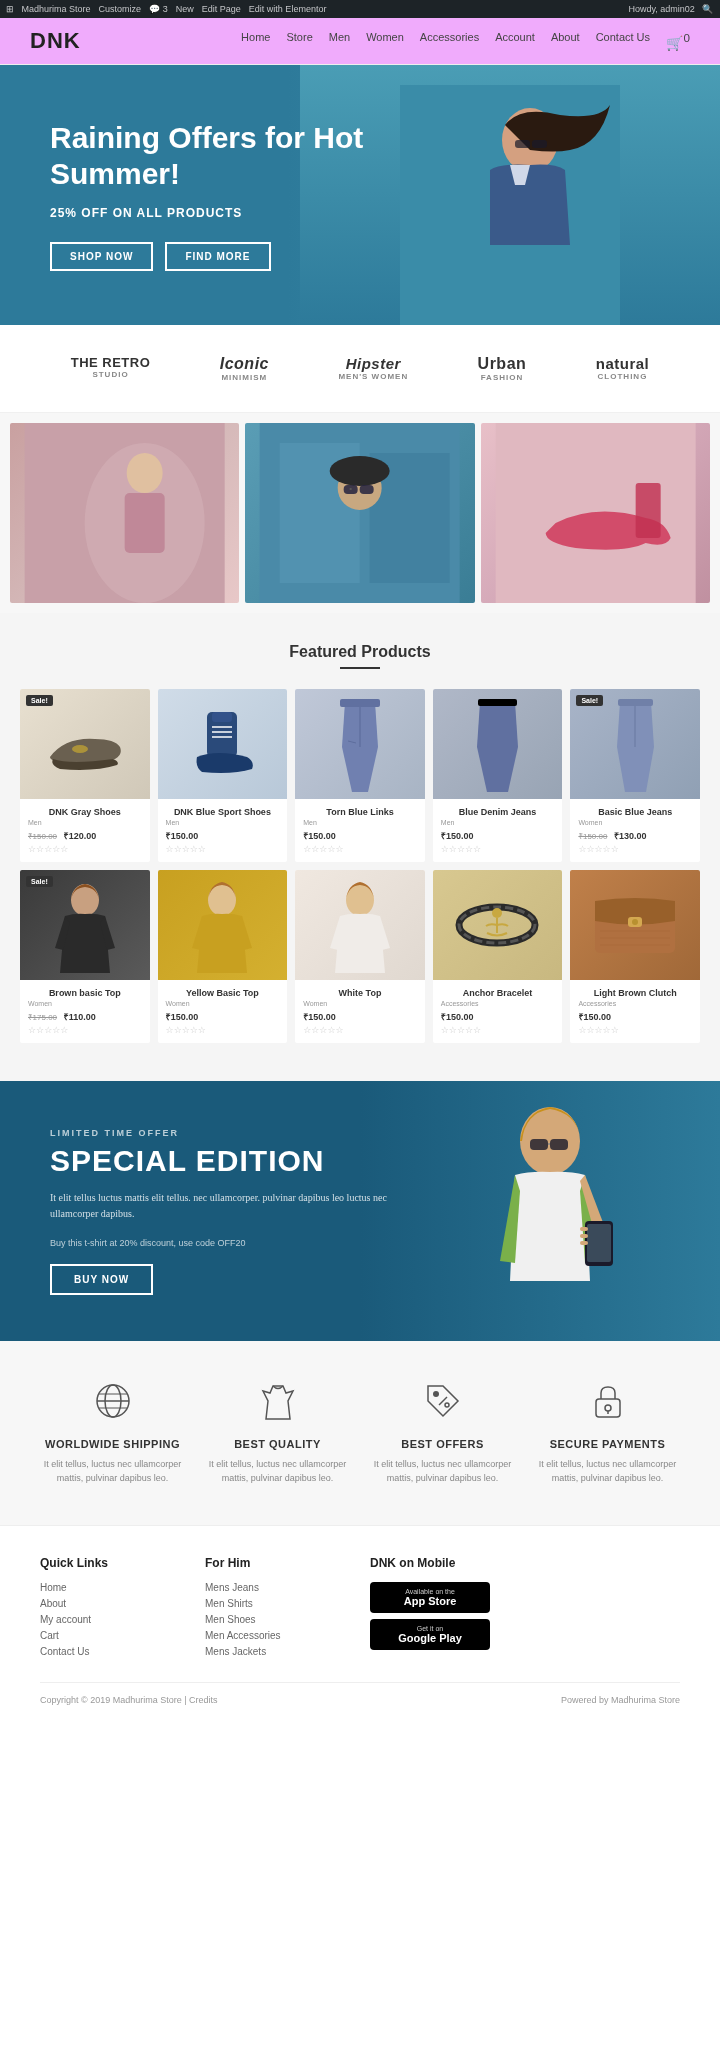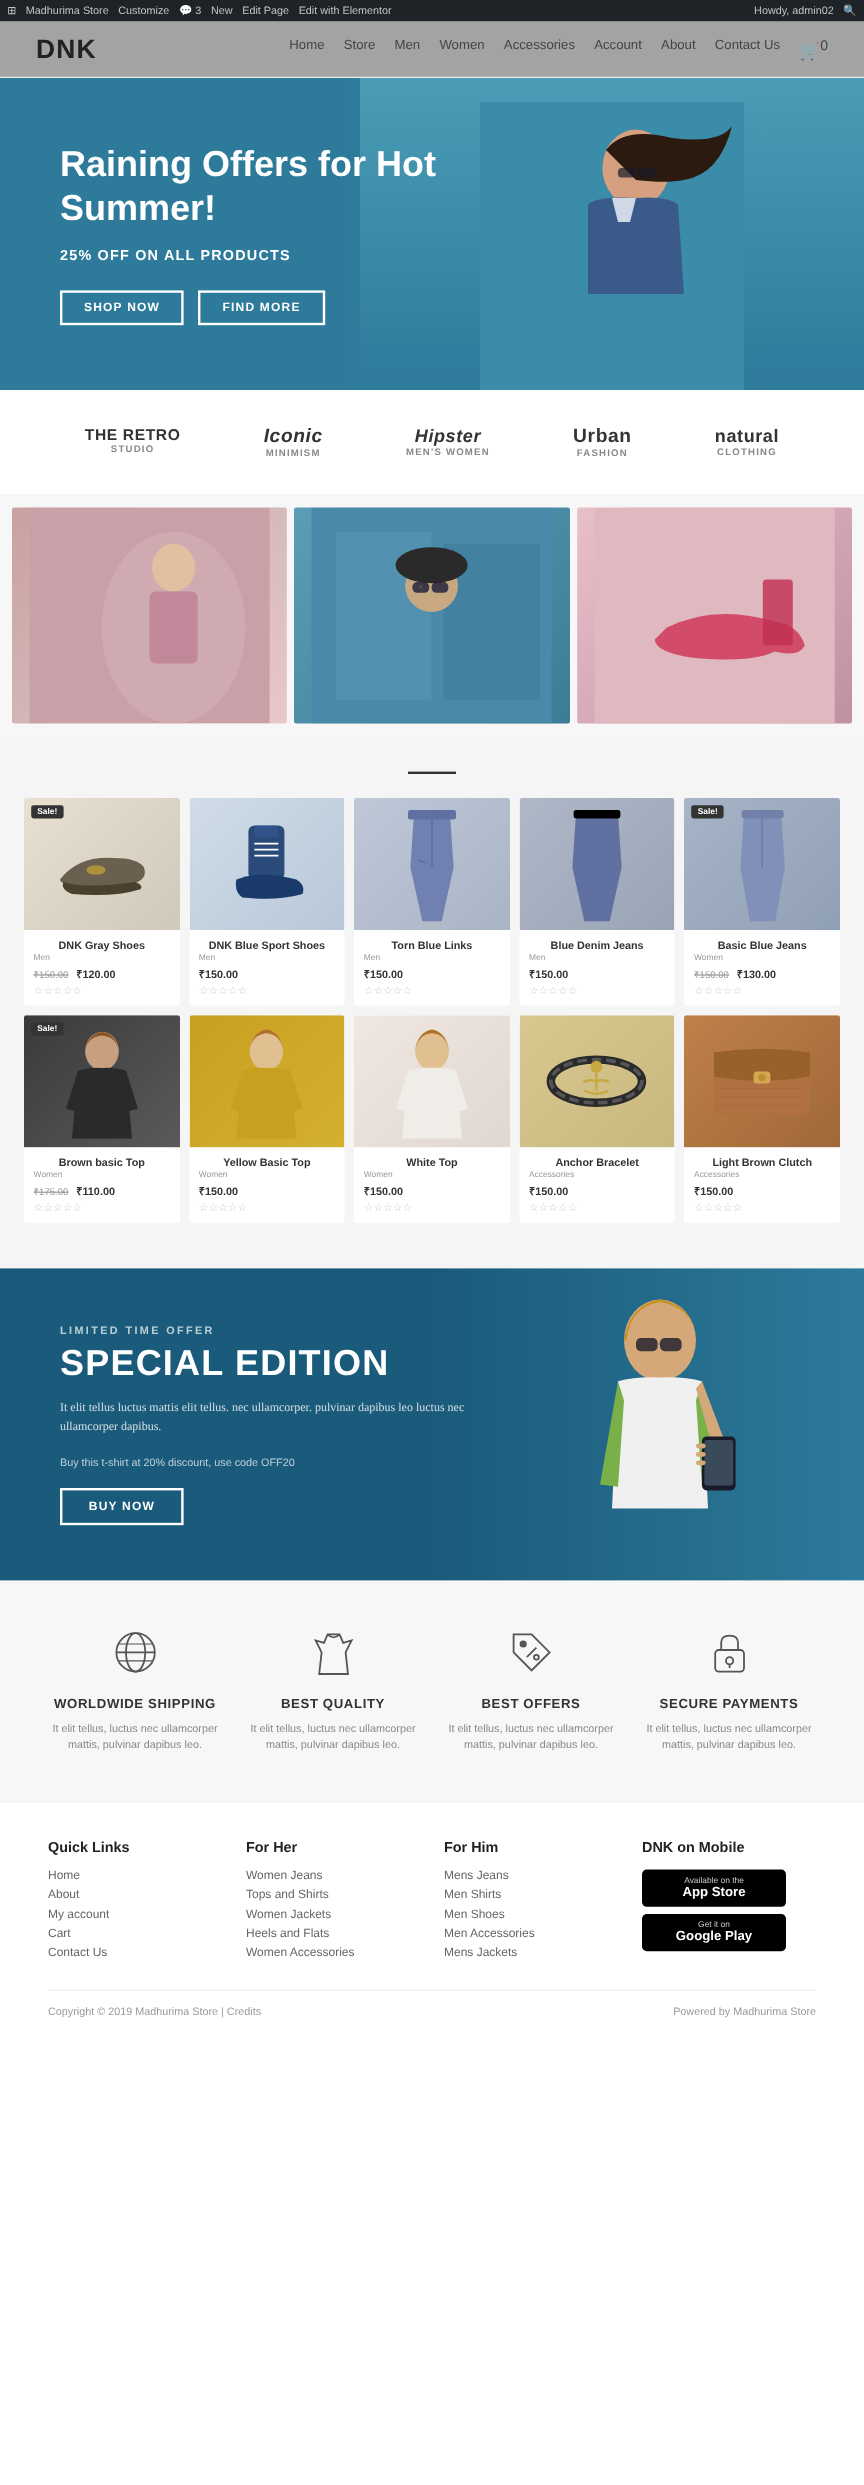--- a/index.html
+++ b/index.html
@@ -18,21 +18,21 @@
     }
     .admin-bar span { color: #c3c4c7; }
     .admin-bar .right { margin-left: auto; }
 
     
     .site-header {
       display: flex;
       align-items: center;
       justify-content: space-between;
       padding: 10px 30px;
-      background: #a3a3a3;
+      background: #f0abfc;
       border-bottom: 1px solid #eee;
     }
     .logo {
       font-size: 22px;
       font-weight: 900;
       color: #222;
       letter-spacing: 1px;
     }
     .main-nav {
       display: flex;
@@ -529,20 +529,21 @@
       <path d="M60 100 Q100 80 150 95 Q170 98 175 115 Q170 125 150 120 Q130 130 80 125 Q50 120 50 110 Z" fill="#d04060" opacity="0.9"></path>
       <rect x="140" y="60" width="25" height="55" rx="3" fill="#c03050" opacity="0.8"></rect>
     </svg>
     <div class="promo-title">LET'S LOREM<br>SUIT UP!</div>
     <div class="promo-desc">Lorem ipsum dolor sit amet consec tetur.</div>
     <button class="btn-promo">CHECK OUT</button>
   </div>
 </section>
 
 <section class="featured-section">
+  <h2 class="section-title">Featured Products</h2>
   <div class="section-divider"></div>
 
   <div class="products-grid">
 
     <div class="product-card">
       <span class="sale-badge">Sale!</span>
       <div class="product-image product-img-shoes">
         <svg width="80" height="55" viewBox="0 0 80 55">
           <path d="M5 40 Q20 20 50 22 Q70 22 75 30 Q78 38 70 42 Q50 48 20 46 Q5 44 5 40Z" fill="#6a6050"></path>
           <path d="M8 42 Q25 48 68 42 Q75 45 72 48 Q50 55 15 52 Q5 48 8 42Z" fill="#4a4030"></path>
@@ -839,30 +840,20 @@
       <div class="footer-col-title">Quick Links</div>
       <ul class="footer-links">
         <li>Home</li>
         <li>About</li>
         <li>My account</li>
         <li>Cart</li>
         <li>Contact Us</li>
       </ul>
     </div>
     <div class="footer-col">
-      <div class="footer-col-title">For Her</div>
-      <ul class="footer-links">
-        <li>Women Jeans</li>
-        <li>Tops and Shirts</li>
-        <li>Women Jackets</li>
-        <li>Heels and Flats</li>
-        <li>Women Accessories</li>
-      </ul>
-    </div>
-    <div class="footer-col">
       <div class="footer-col-title">For Him</div>
       <ul class="footer-links">
         <li>Mens Jeans</li>
         <li>Men Shirts</li>
         <li>Men Shoes</li>
         <li>Men Accessories</li>
         <li>Mens Jackets</li>
       </ul>
     </div>
     <div class="footer-col">

